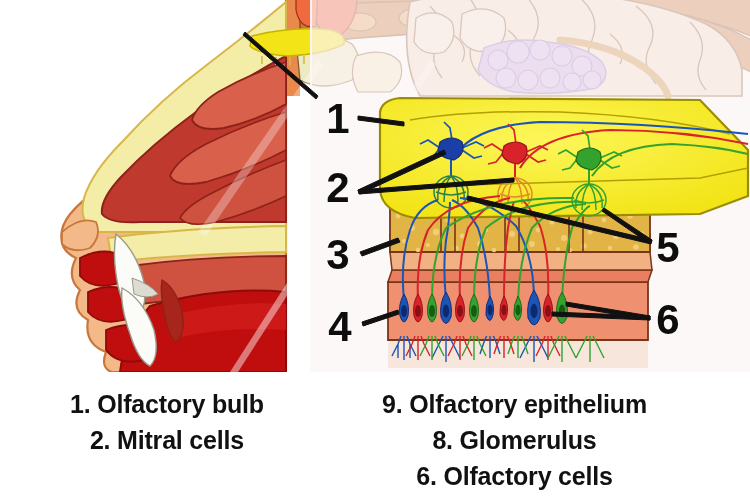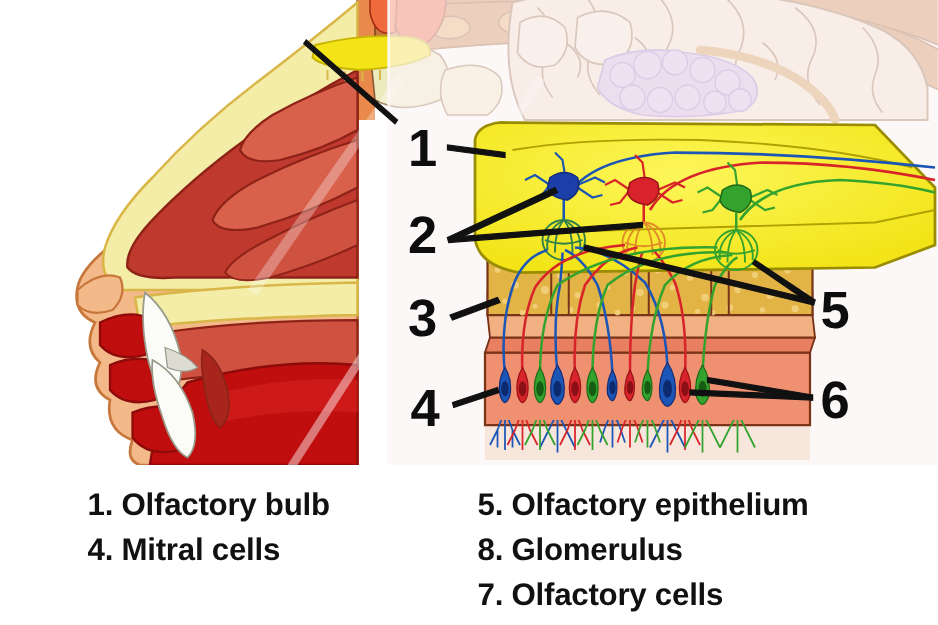--- a/index.html
+++ b/index.html
@@ -28,20 +28,21 @@
   }
   .figure svg { display: block; }
   .legend {
     position: absolute;
     left: 0;
     top: 378px;
     width: 742px;
     height: 122px;
     box-sizing: border-box;
     padding: 8px 17px 0 0;
+    text-align: center;
   }
   .legend-col {
     position: absolute;
     top: 8px;
   }
   .legend-col.left  { left: 70px; }
   .legend-col.right { left: 382px; }
   .legend-item {
     font-family: "Liberation Sans", sans-serif;
     font-size: 25px;
@@ -442,22 +443,22 @@
         <text class="num-label" x="668" y="262" font-size="42" text-anchor="middle">5</text>
         <text class="num-label" x="668" y="334" font-size="42" text-anchor="middle">6</text>
 
       </g>
     </svg>
   </div>
 
   <div class="legend">
     <div class="legend-col left">
       <div class="legend-item">1. Olfactory bulb</div>
-      <div class="legend-item">4. Mitral cells</div>
+      <div class="legend-item">2. Mitral cells</div>
     </div>
     <div class="legend-col right">
-      <div class="legend-item">5. Olfactory epithelium</div>
+      <div class="legend-item">9. Olfactory epithelium</div>
       <div class="legend-item">8. Glomerulus</div>
-      <div class="legend-item">7. Olfactory cells</div>
+      <div class="legend-item">6. Olfactory cells</div>
     </div>
   </div>
 
 </div>
 
 </body></html>

